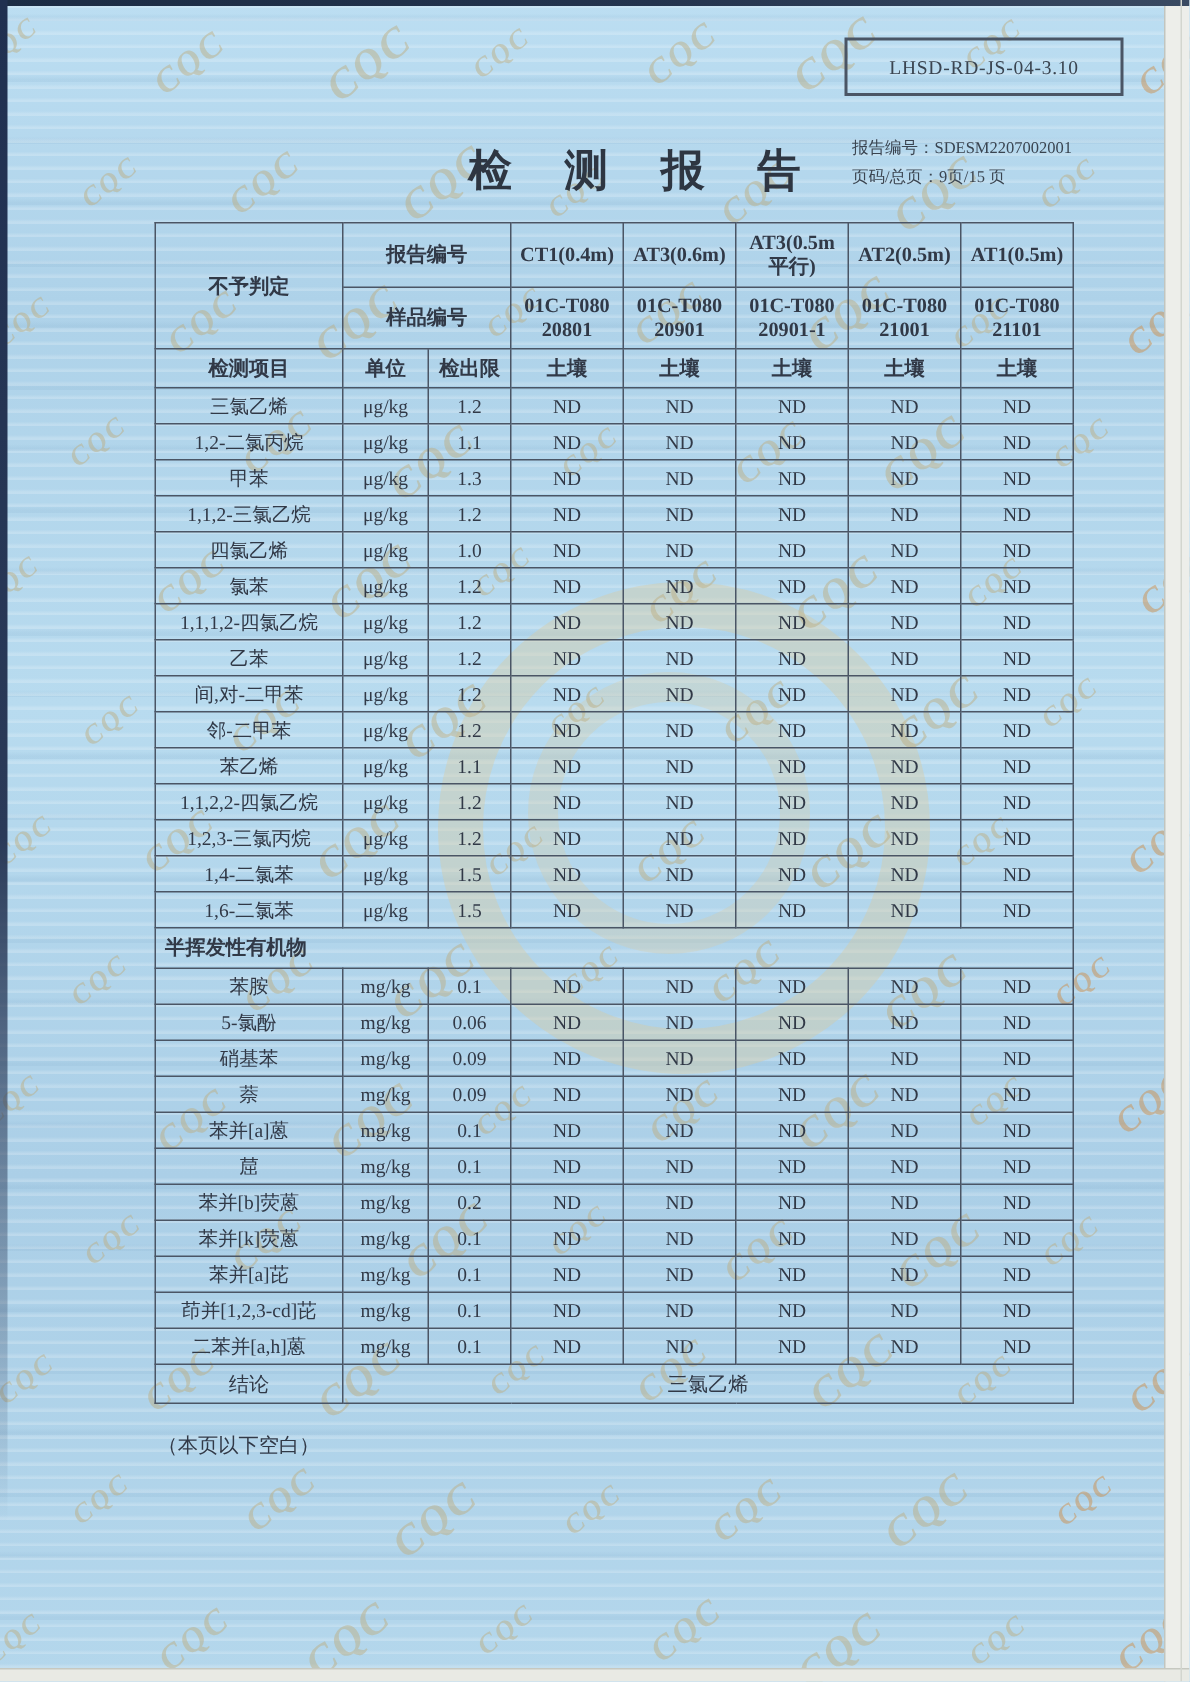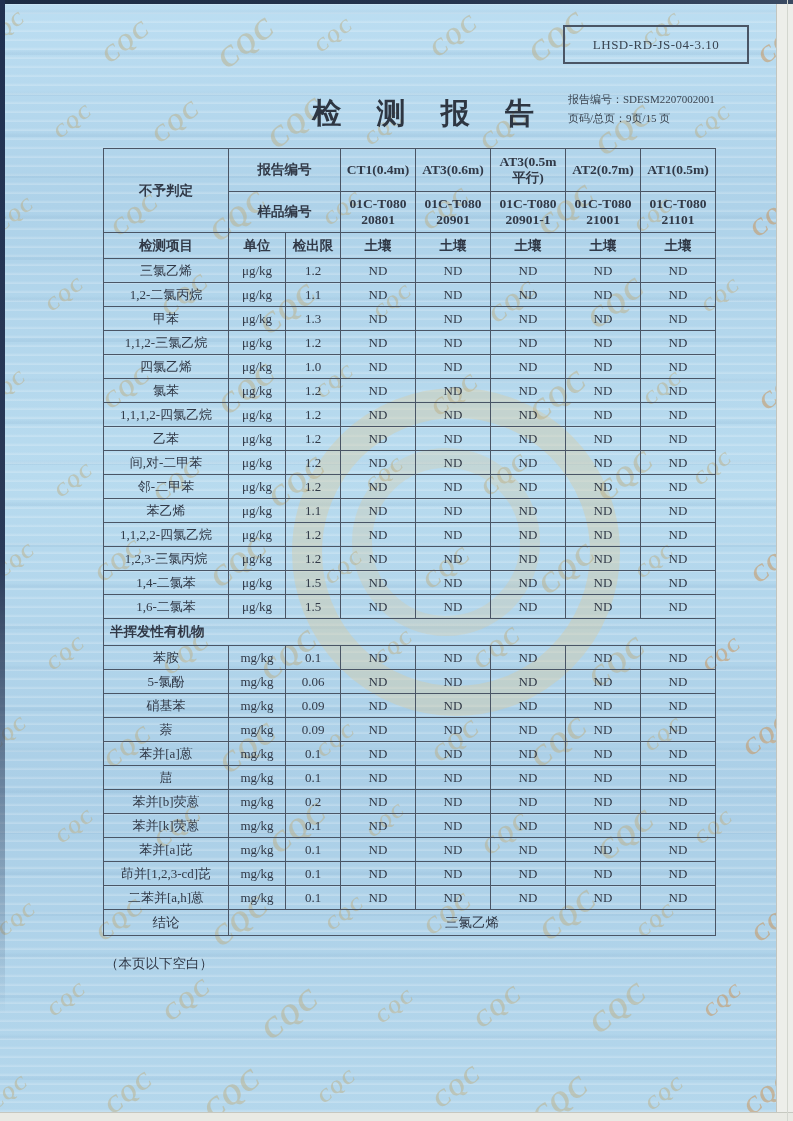--- a/index.html
+++ b/index.html
@@ -185,21 +185,21 @@
       <col style="width:75px">
         <col style="width:75px">
     </colgroup>
     <thead>
       <tr class="r1" id="hdr-row1">
         <td rowspan="2">不予判定</td>
         <td colspan="2">报告编号</td>
       <td class="two-line">CT1(0.4m)</td>
           <td class="two-line">AT3(0.6m)</td>
           <td class="two-line">AT3(0.5m<br>平行)</td>
-          <td class="two-line">AT2(0.7m)</td>
+          <td class="two-line">AT2(0.5m)</td>
           <td class="two-line">AT1(0.5m)</td>
         </tr>
       <tr class="r2" id="hdr-row2">
         <td colspan="2">样品编号</td>
       <td class="two-line">01C-T080<br>20801</td>
           <td class="two-line">01C-T080<br>20901</td>
           <td class="two-line">01C-T080<br>20901-1</td>
           <td class="two-line">01C-T080<br>21001</td>
           <td class="two-line">01C-T080<br>21101</td>
         </tr>

